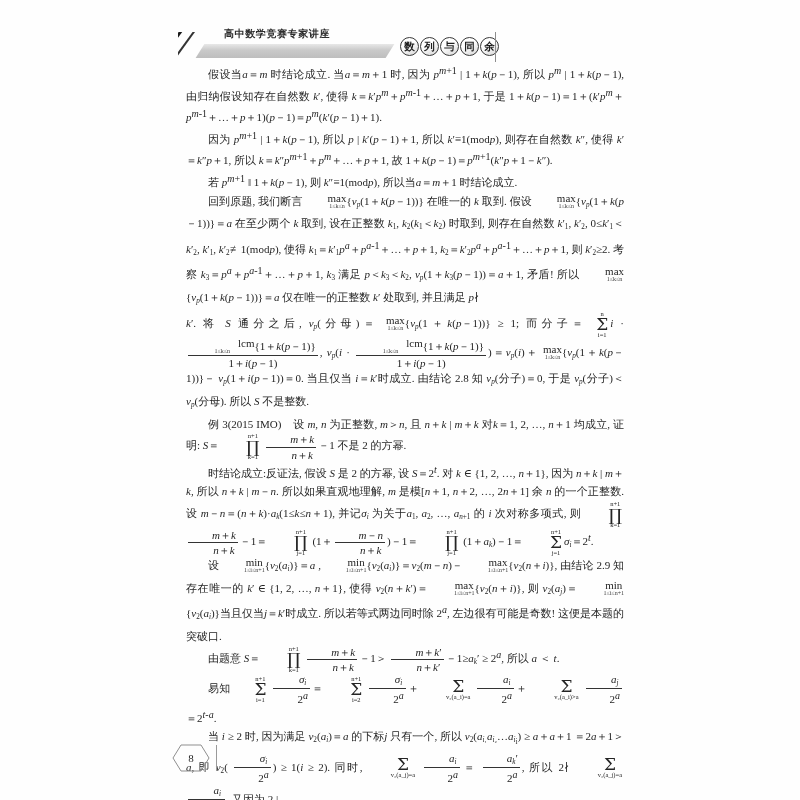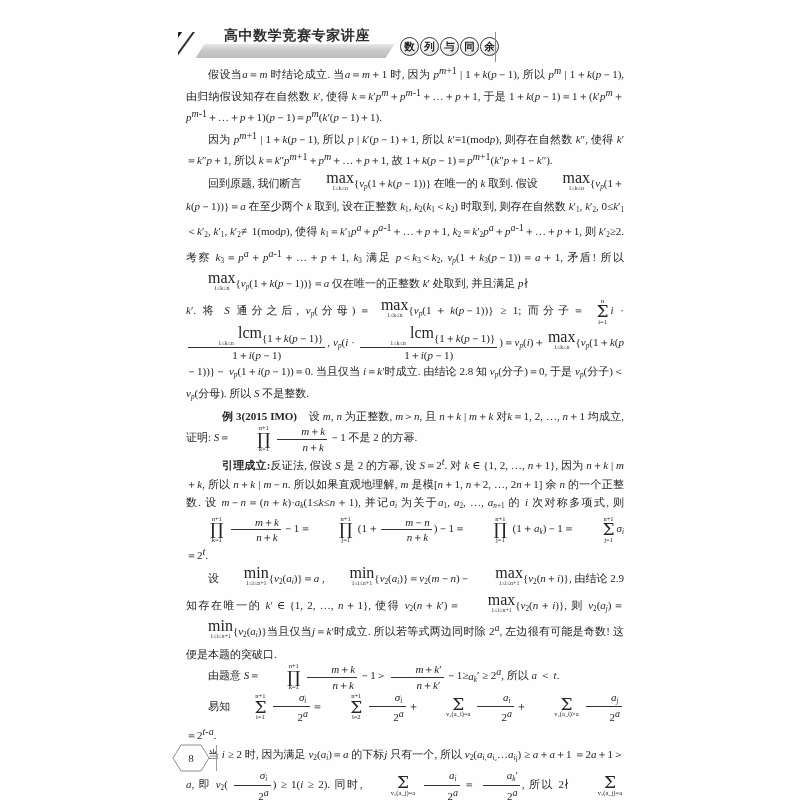--- a/index.html
+++ b/index.html
@@ -31,21 +31,21 @@
   .hdr-slash i.s1{left:2px;top:-2px;}
   .hdr-slash i.s2{left:16px;top:-2px;width:2px;background:#333;}
   .hdr-bar{
     position:absolute;left:22px;top:20px;width:190px;height:14px;
     background:linear-gradient(180deg,#e8e8e8 0%,#c9c9c9 45%,#bdbdbd 100%);
     transform:skewX(-32deg);
   }
   .hdr-sub{
     position:absolute;left:46px;top:3px;
     font-family:Liberation Serif, serif;
-    font-size:14px;font-weight:bold;letter-spacing:.6px;color:#2d2d2d;
+    font-size:10px;font-weight:bold;letter-spacing:.6px;color:#2d2d2d;
     white-space:nowrap;
   }
   .hdr-title{
     position:absolute;left:222px;top:13px;
     display:flex;gap:1px;align-items:center;
   }
   .hdr-title span{
     display:inline-flex;align-items:center;justify-content:center;
     width:17px;height:17px;border-radius:50%;
     border:1.4px solid #3a3a3a;
@@ -59,30 +59,30 @@
 
   
   .body{
     position:absolute;left:186px;top:62px;width:438px;
     font-size:11px;line-height:18.6px;
     text-align:justify;
     color:#242424;
   }
   .p{margin:0 0 0 0;text-indent:22px;}
   .p.noind{text-indent:0;}
-  .lbl{font-weight:bold;margin-left:14px;}
+  .lbl{font-weight:normal;}
   i.v{font-style:italic;}
   .sm{font-size:8px;padding-left:48px;}
 
   sub{font-size:7.2px;vertical-align:-2px;}
   sup{font-size:10px;vertical-align:4px;}
 
   
   .op{display:inline-block;vertical-align:-3px;text-align:center;line-height:1;}
-  .op b{display:block;font-weight:normal;font-size:16px;}
+  .op b{display:block;font-weight:normal;font-size:11px;}
   .op s{display:block;text-decoration:none;font-size:6px;margin-top:-1px;color:#3a3a3a;}
 
   
   .fr{display:inline-block;vertical-align:middle;text-align:center;line-height:1.12;margin:0 2px;}
   .fr u{display:block;text-decoration:none;border-bottom:1px solid #333;padding:0 2px 1px 2px;}
   .fr d{display:block;padding:1px 2px 0 2px;text-align:center;}
 
   
   .bop{display:inline-block;vertical-align:middle;text-align:center;line-height:1;margin:0 2px;}
   .bop t{display:block;font-size:6.5px;}
@@ -140,20 +140,24 @@
     </p>
 
     <p class="p">
       因为 <i class="v">p</i><sup><i class="v">m</i>+1</sup> | 1＋<i class="v">k</i>(<i class="v">p</i>－1), 所以
       <i class="v">p</i> | <i class="v">k</i>′(<i class="v">p</i>－1)＋1, 所以 <i class="v">k</i>′≡1(mod<i class="v">p</i>), 则存在自然数
       <i class="v">k</i>″, 使得 <i class="v">k</i>′＝<i class="v">k</i>″<i class="v">p</i>＋1, 所以
       <i class="v">k</i>＝<i class="v">k</i>″<i class="v">p</i><sup><i class="v">m</i>+1</sup>＋<i class="v">p</i><sup><i class="v">m</i></sup>＋…＋<i class="v">p</i>＋1, 故
       1＋<i class="v">k</i>(<i class="v">p</i>－1)＝<i class="v">p</i><sup><i class="v">m</i>+1</sup>(<i class="v">k</i>″<i class="v">p</i>＋1－<i class="v">k</i>″).
     </p>
 
+    <p class="p">
+      若 <i class="v">p</i><sup><i class="v">m</i>+1</sup> ‖ 1＋<i class="v">k</i>(<i class="v">p</i>－1), 则
+      <i class="v">k</i>″≡1(mod<i class="v">p</i>), 所以当<i class="v">a</i>＝<i class="v">m</i>＋1 时结论成立.
+    </p>
 
 
     <p class="p">
       回到原题, 我们断言
       <span class="op"><b>max</b><s>1≤k≤n</s></span>{<i class="v">v<sub>p</sub></i>(1＋<i class="v">k</i>(<i class="v">p</i>－1))} 在唯一的 <i class="v">k</i> 取到. 假设
       <span class="op"><b>max</b><s>1≤k≤n</s></span>{<i class="v">v<sub>p</sub></i>(1＋<i class="v">k</i>(<i class="v">p</i>－1))}＝<i class="v">a</i> 在至少两个 <i class="v">k</i> 取到, 设在正整数
       <i class="v">k</i><sub>1</sub>, <i class="v">k</i><sub>2</sub>(<i class="v">k</i><sub>1</sub>＜<i class="v">k</i><sub>2</sub>) 时取到, 则存在自然数
       <i class="v">k</i>′<sub>1</sub>, <i class="v">k</i>′<sub>2</sub>, 0≤<i class="v">k</i>′<sub>1</sub>＜<i class="v">k</i>′<sub>2</sub>,
       <i class="v">k</i>′<sub>1</sub>, <i class="v">k</i>′<sub>2</sub>≢1(mod<i class="v">p</i>), 使得
       <i class="v">k</i><sub>1</sub>＝<i class="v">k</i>′<sub>1</sub><i class="v">p</i><sup><i class="v">a</i></sup>＋<i class="v">p</i><sup><i class="v">a</i>-1</sup>＋…＋<i class="v">p</i>＋1,
@@ -178,21 +182,21 @@
 
     <p class="p">
       <span class="lbl">例 3(2015 IMO)</span>
       &nbsp;&nbsp;&nbsp;设 <i class="v">m</i>, <i class="v">n</i> 为正整数, <i class="v">m</i>＞<i class="v">n</i>, 且
       <i class="v">n</i>＋<i class="v">k</i> | <i class="v">m</i>＋<i class="v">k</i> 对<i class="v">k</i>＝1, 2, …, <i class="v">n</i>＋1 均成立, 证明: <i class="v">S</i>＝
       <span class="bop"><t>n+1</t><g>∏</g><n>k=1</n></span>
       <span class="fr"><u><i class="v">m</i>＋<i class="v">k</i></u><d><i class="v">n</i>＋<i class="v">k</i></d></span>－1 不是 2 的方幂.
     </p>
 
     <p class="p">
-      <span class="lbl">引理成立:</span>反证法, 假设 <i class="v">S</i> 是 2 的方幂, 设
+      <span class="lbl">时结论成立:</span>反证法, 假设 <i class="v">S</i> 是 2 的方幂, 设
       <i class="v">S</i>＝2<sup><i class="v">t</i></sup>. 对 <i class="v">k</i> ∈ {1, 2, …, <i class="v">n</i>＋1}, 因为 <i class="v">n</i>＋<i class="v">k</i> |
       <i class="v">m</i>＋<i class="v">k</i>, 所以 <i class="v">n</i>＋<i class="v">k</i> | <i class="v">m</i>－<i class="v">n</i>. 所以如果直观地理解, <i class="v">m</i> 是模[<i class="v">n</i>＋1, <i class="v">n</i>＋2, …, 2<i class="v">n</i>＋1] 余 <i class="v">n</i> 的一个正整数. 设
       <i class="v">m</i>－<i class="v">n</i>＝(<i class="v">n</i>＋<i class="v">k</i>)·<i class="v">a<sub>k</sub></i>(1≤<i class="v">k</i>≤<i class="v">n</i>＋1), 并记<i class="v">σ<sub>i</sub></i> 为关于<i class="v">a</i><sub>1</sub>, <i class="v">a</i><sub>2</sub>, …, <i class="v">a</i><sub><i>n</i>+1</sub> 的 <i class="v">i</i> 次对称多项式, 则
       <span class="bop"><t>n+1</t><g>∏</g><n>k=1</n></span>
       <span class="fr"><u><i class="v">m</i>＋<i class="v">k</i></u><d><i class="v">n</i>＋<i class="v">k</i></d></span>－1＝
       <span class="bop"><t>n+1</t><g>∏</g><n>j=1</n></span>
       (1＋<span class="fr"><u><i class="v">m</i>－<i class="v">n</i></u><d><i class="v">n</i>＋<i class="v">k</i></d></span>)－1＝
       <span class="bop"><t>n+1</t><g>∏</g><n>j=1</n></span>
       (1＋<i class="v">a<sub>k</sub></i>)－1＝
       <span class="bop"><t>n+1</t><g>Σ</g><n>j=1</n></span><i class="v">σ<sub>i</sub></i>＝2<sup><i class="v">t</i></sup>.

